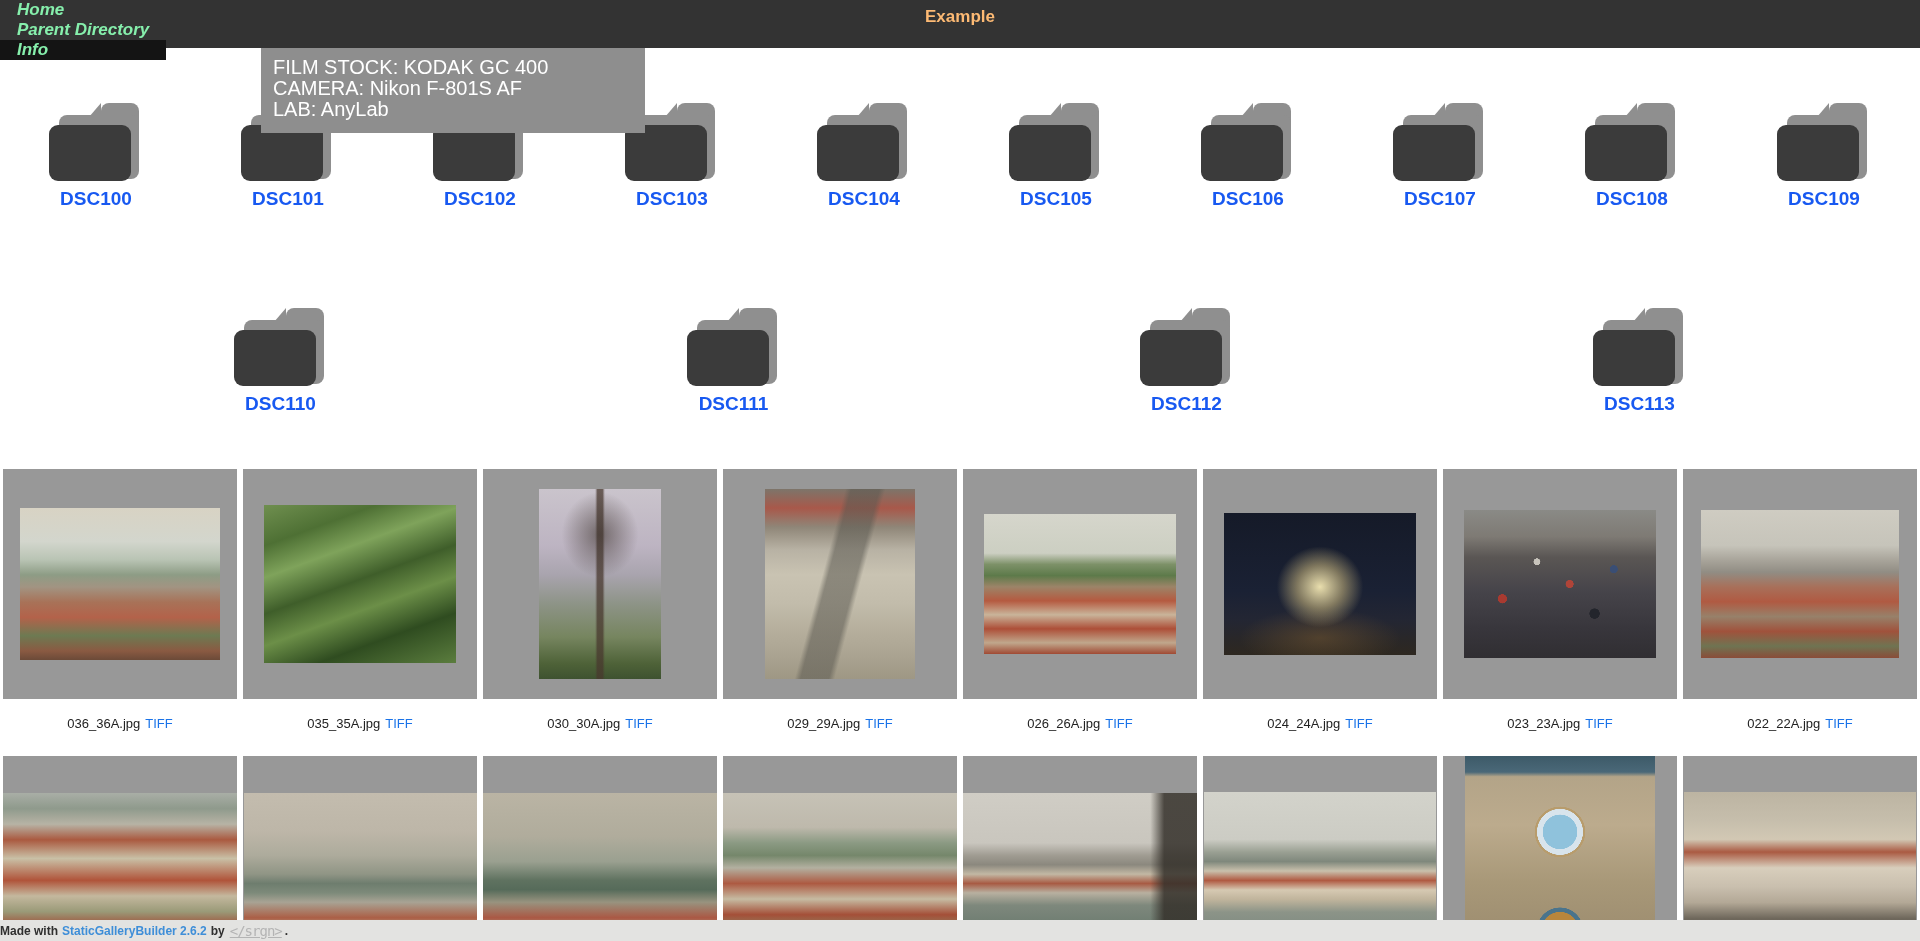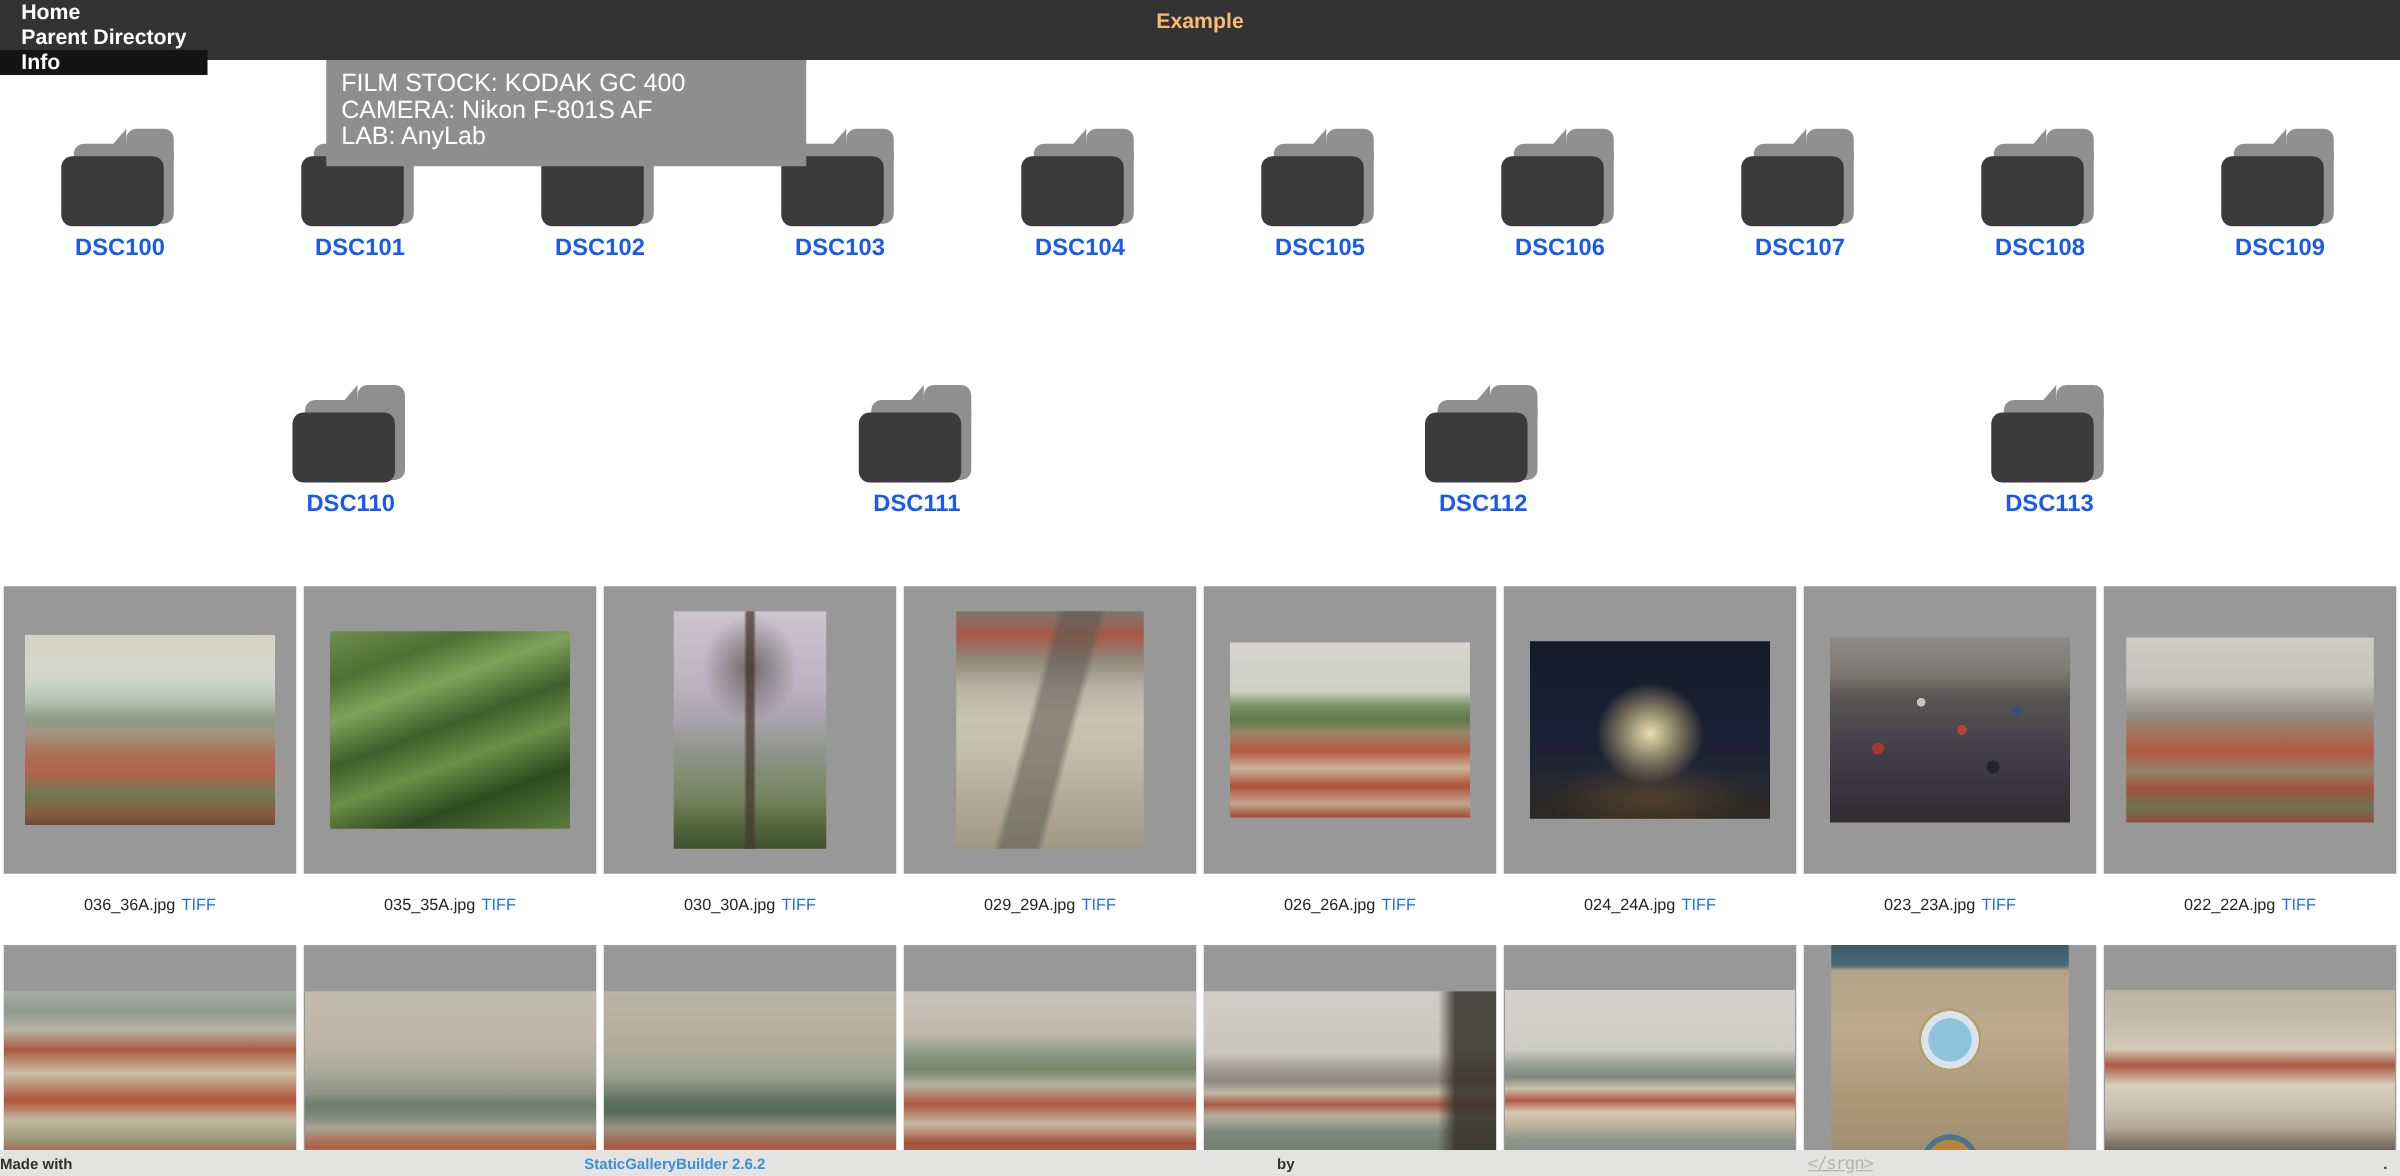--- a/index.html
+++ b/index.html
@@ -7,21 +7,21 @@
     width:1920px;height:941px;position:relative;overflow:hidden;
     background:#fff;font-family:"Liberation Sans",sans-serif;
   }
   
   .navbar{
     position:relative;height:48px;background:var(--nav_bg,#333);
     display:flex;align-items:stretch;z-index:40;
   }
   .nav-item{
     display:flex;align-items:center;padding:0 17px;
-    color:#ffffff;font-weight:bold;font-size:17px;cursor:pointer;white-space:nowrap;
+    color:#86efac;font-weight:bold;font-size:17px;cursor:pointer;white-space:nowrap;font-style:italic;
   }
   .nav-item.active{background:var(--nav_active_bg,#141414)}
   .nav-title{
     position:absolute;left:0;right:0;top:0;height:33px;
     display:flex;align-items:center;justify-content:center;
     color:#fdba74;font-weight:bold;font-size:17px;pointer-events:none;
   }
   
   .tooltip{
     position:absolute;left:261px;top:48px;width:384px;box-sizing:border-box;
@@ -89,21 +89,21 @@
   .ph-q6{width:232px;height:158px;background:linear-gradient(to bottom,#d3d3cb 0%,#ccccc4 30%,#9aa093 38%,#7f887c 44%,#c9c0ac 50%,#b05a42 56%,#d6c9b2 62%,#c0b49c 68%,#8c9488 76%,#7e8a80 88%,#75827a 100%)}
   .ph-q7{width:190px;height:230px;background:
     radial-gradient(circle 38px at 50% 33%,#8fc2dc 0 45%,#d8e4ec 46% 60%,#b89c6c 61% 66%,transparent 67%),
     radial-gradient(circle 34px at 50% 76%,#c89544 0 30%,#b8863c 31% 55%,#4a748c 56% 68%,transparent 69%),
     linear-gradient(to bottom,#3d5a68 0%,#4a6878 7%,#b3a488 9%,#bcab8d 30%,#a89878 55%,#9c8c6f 80%,#8a7a60 100%)}
   .ph-q8{width:232px;height:158px;background:linear-gradient(to bottom,#bcb4a2 0%,#c6beac 18%,#d2c8b4 30%,#aa5a42 38%,#d8cebc 48%,#c9bfae 60%,#b3a896 70%,#6f685c 80%,#5f594e 88%,#6a6458 94%,#565048 100%)}
   
   .footer-bar{
     position:fixed;left:0;right:0;bottom:0;height:21px;z-index:60;
     background:var(--footer_bg,#e3e3e1);
-    display:flex;align-items:center;justify-content:space-between;padding-right:10px;
+    display:flex;align-items:center;justify-content:flex-start;padding-right:10px;
     font-size:12px;font-weight:bold;color:#2f2f2f;white-space:pre;
   }
   .footer-bar .link{color:var(--footer_link,#3e8ed8);cursor:pointer;text-decoration:none;margin:0 4px}
   .footer-bar .brand{
     font-family:"DejaVu Sans Mono",monospace;font-weight:normal;
     color:#b4b4b4;font-size:14px;margin:0 3px 0 5px;letter-spacing:-1px;text-decoration:underline;
   }
 </style>
 </head>
 <body>

